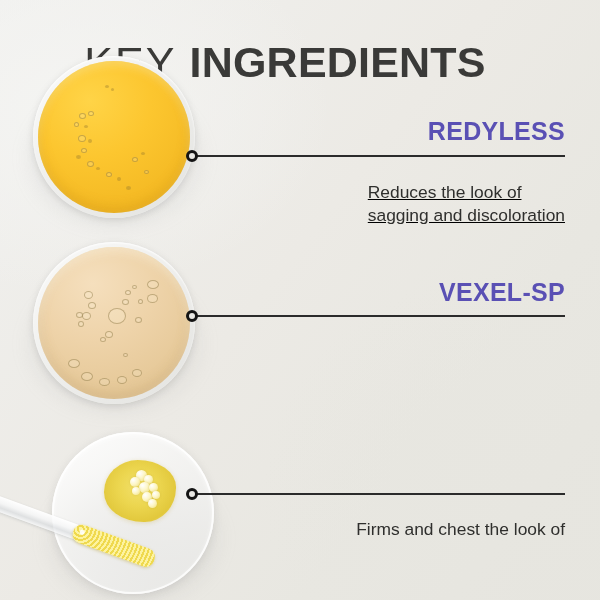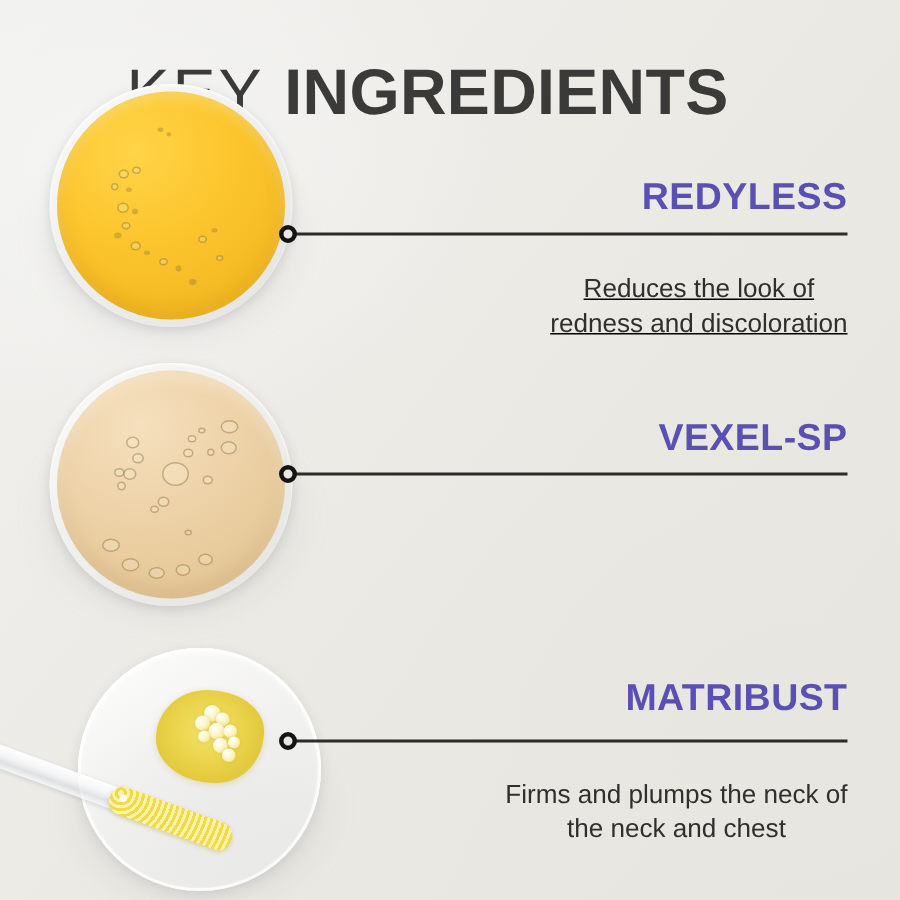--- a/index.html
+++ b/index.html
@@ -26,21 +26,21 @@
     text-align:center;
     font-size:43px;
     letter-spacing:0.8px;
     color:#3a3a38;
     white-space:nowrap;
   }
   .title .thin { font-weight:300; letter-spacing:2px; }
   .title .bold { font-weight:700; letter-spacing:0.2px; }
 
   
-  .ing { position:absolute; right:35px; text-align:center; }
+  .ing { position:absolute; right:35px; text-align:left; }
   .ing-name {
     font-size:25px;
     font-weight:700;
     color:#5a50b4;
     letter-spacing:0.3px;
     line-height:1.05;
     white-space:nowrap;
   }
   .ing-desc {
     font-size:17.4px;
@@ -212,21 +212,21 @@
   <div class="connector" style="left:186px; top:150px; right:35px;">
     <div class="conn-line"></div>
     <div class="conn-dot"></div>
   </div>
 
   <div class="ing" style="top:118px;">
     <div class="ing-name">REDYLESS</div>
   </div>
   <div class="ing" style="top:172px;text-decoration:underline;">
     <div class="ing-desc">Reduces the look of</div>
-    <div class="ing-desc" style="margin-top:0;">redness and discoloration</div>
+    <div class="ing-desc" style="margin-top:0;">sagging and discoloration</div>
   </div>
 
   <div class="dish-shadow" id="dish2shadow"></div>
   <div class="dish" id="dish2">
     <div class="dish-glass"></div>
     <div class="dish-liquid">
       <span class="bub" style="left:46%;top:40%;width:18px;height:16px;"></span>
       <span class="bub" style="left:30%;top:29%;width:9px;height:8px;"></span>
       <span class="bub" style="left:33%;top:36%;width:8px;height:7px;"></span>
       <span class="bub" style="left:29%;top:43%;width:9px;height:8px;"></span>
@@ -280,21 +280,17 @@
   <div class="rod">
     <div class="rod-glass"></div>
     <div class="rod-gel"></div>
   </div>
 
   <div class="connector" style="left:186px; top:488px; right:35px;">
     <div class="conn-line"></div>
     <div class="conn-dot"></div>
   </div>
 
-  <div class="ing" style="top:452px;">
-    <div class="ing-name">MATRIBUST</div>
-  </div>
   <div class="ing" style="top:509px;">
-    <div class="ing-desc">Firms and plumps the neck of</div>
-    <div class="ing-desc" style="margin-top:0;">the neck and chest</div>
+    <div class="ing-desc">Firms and chest the look of</div>
   </div>
 
 </div>
 
 </body></html>

